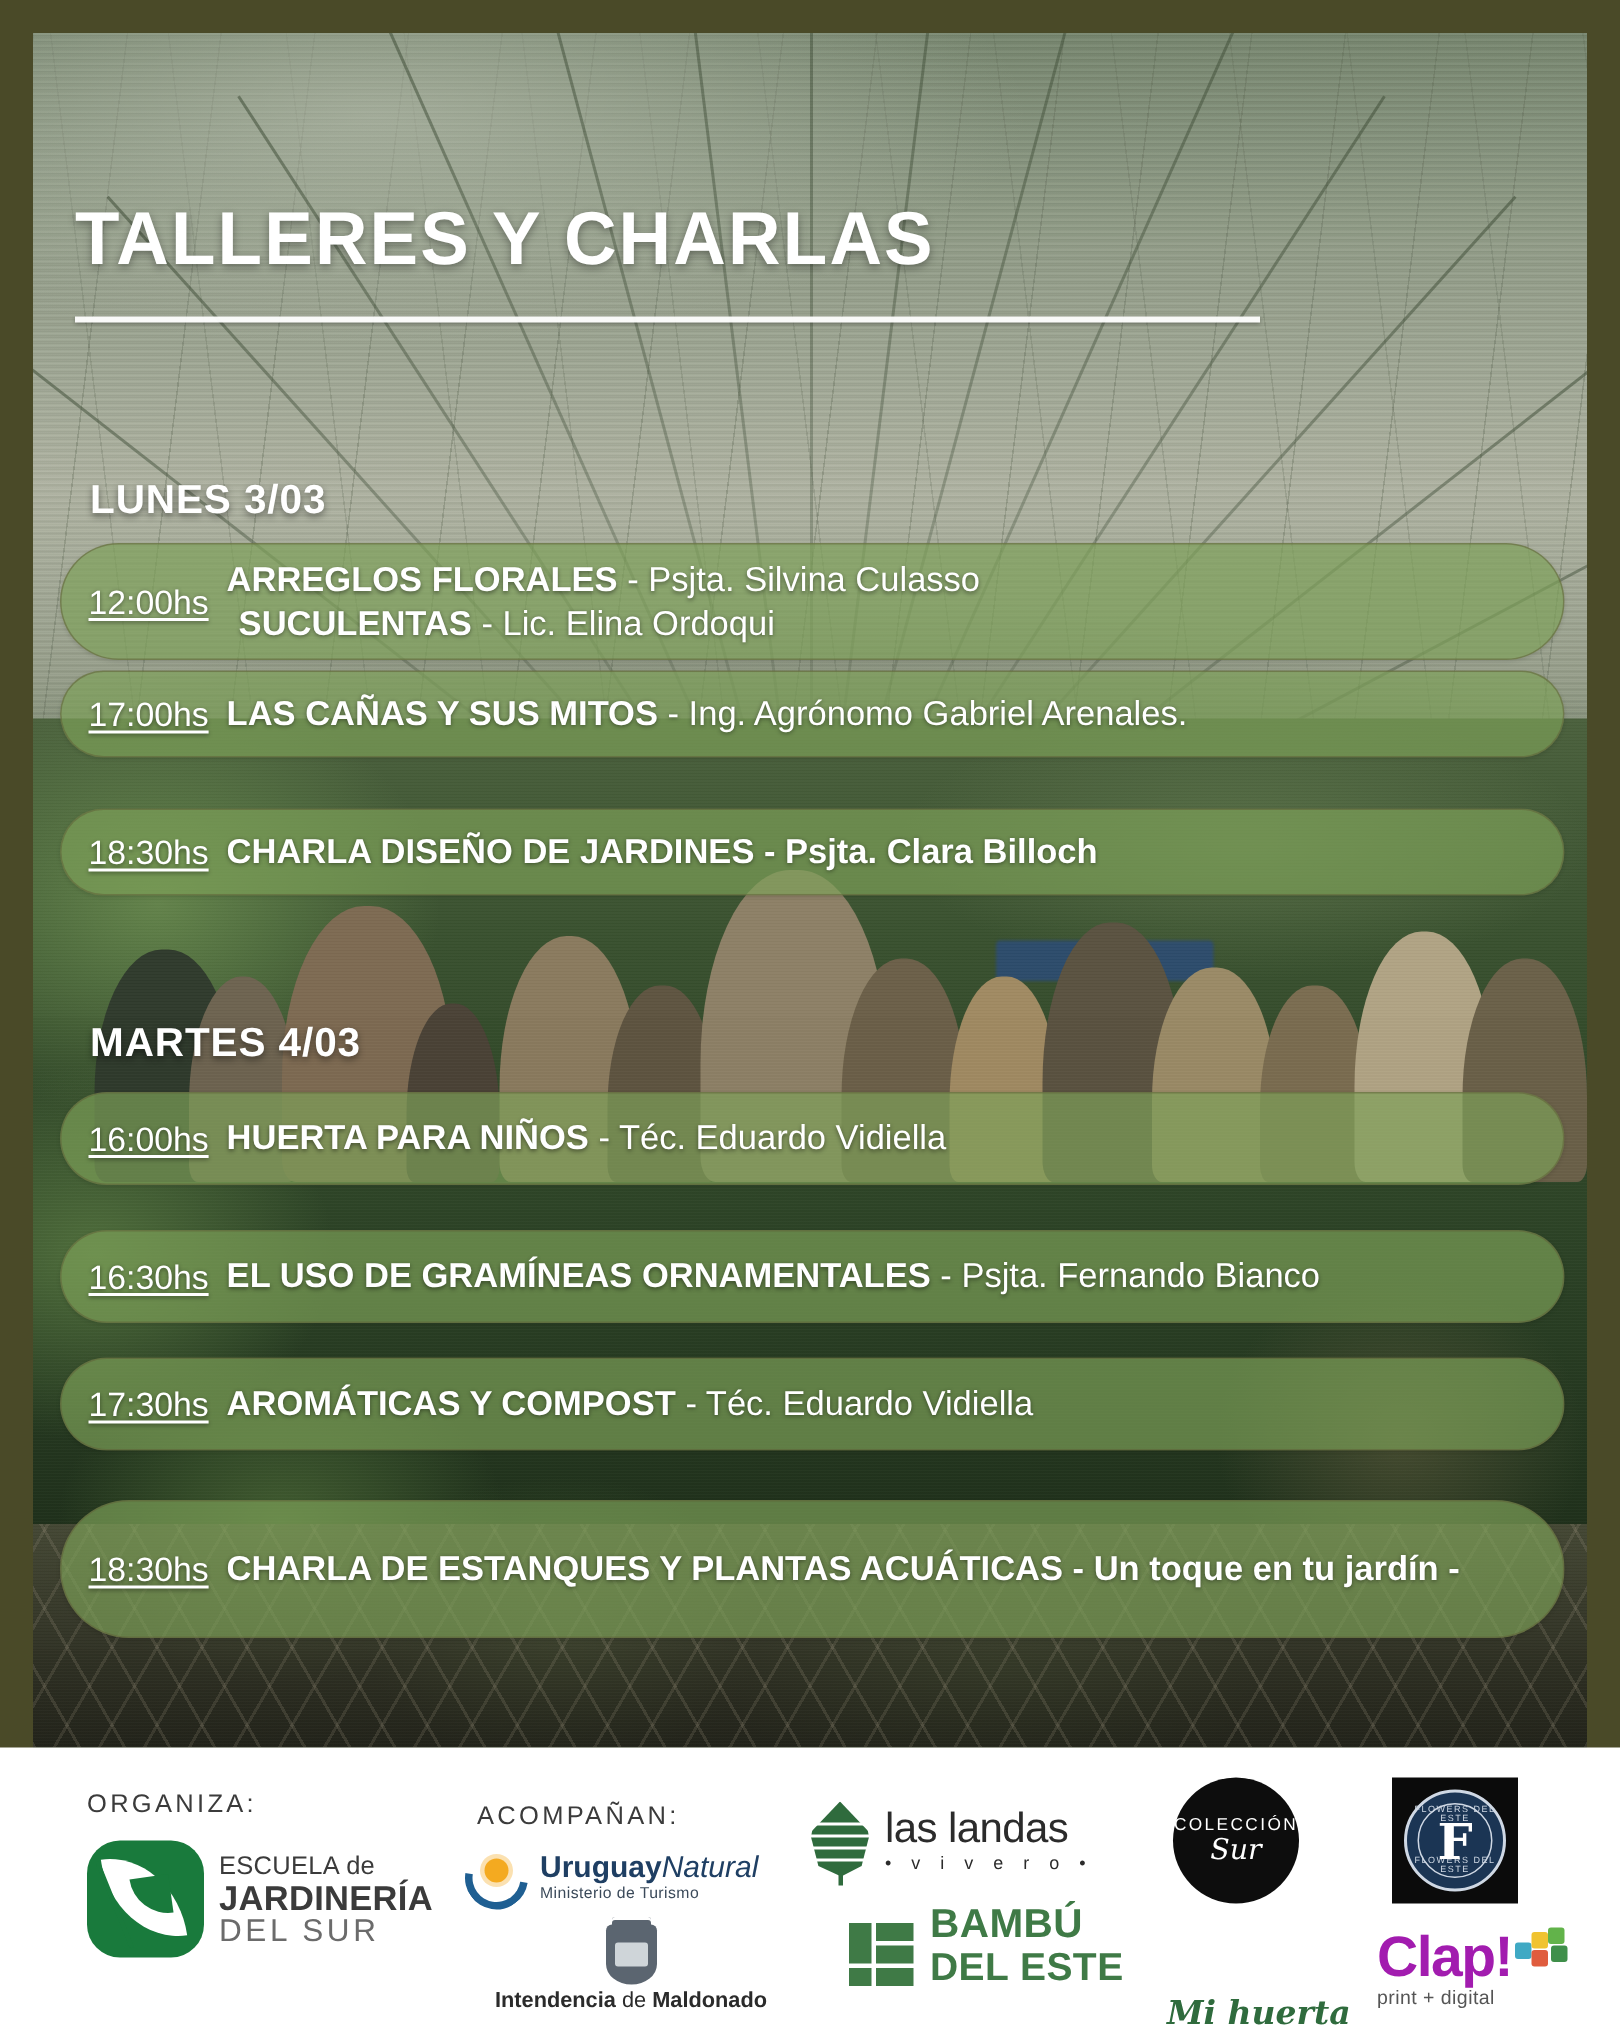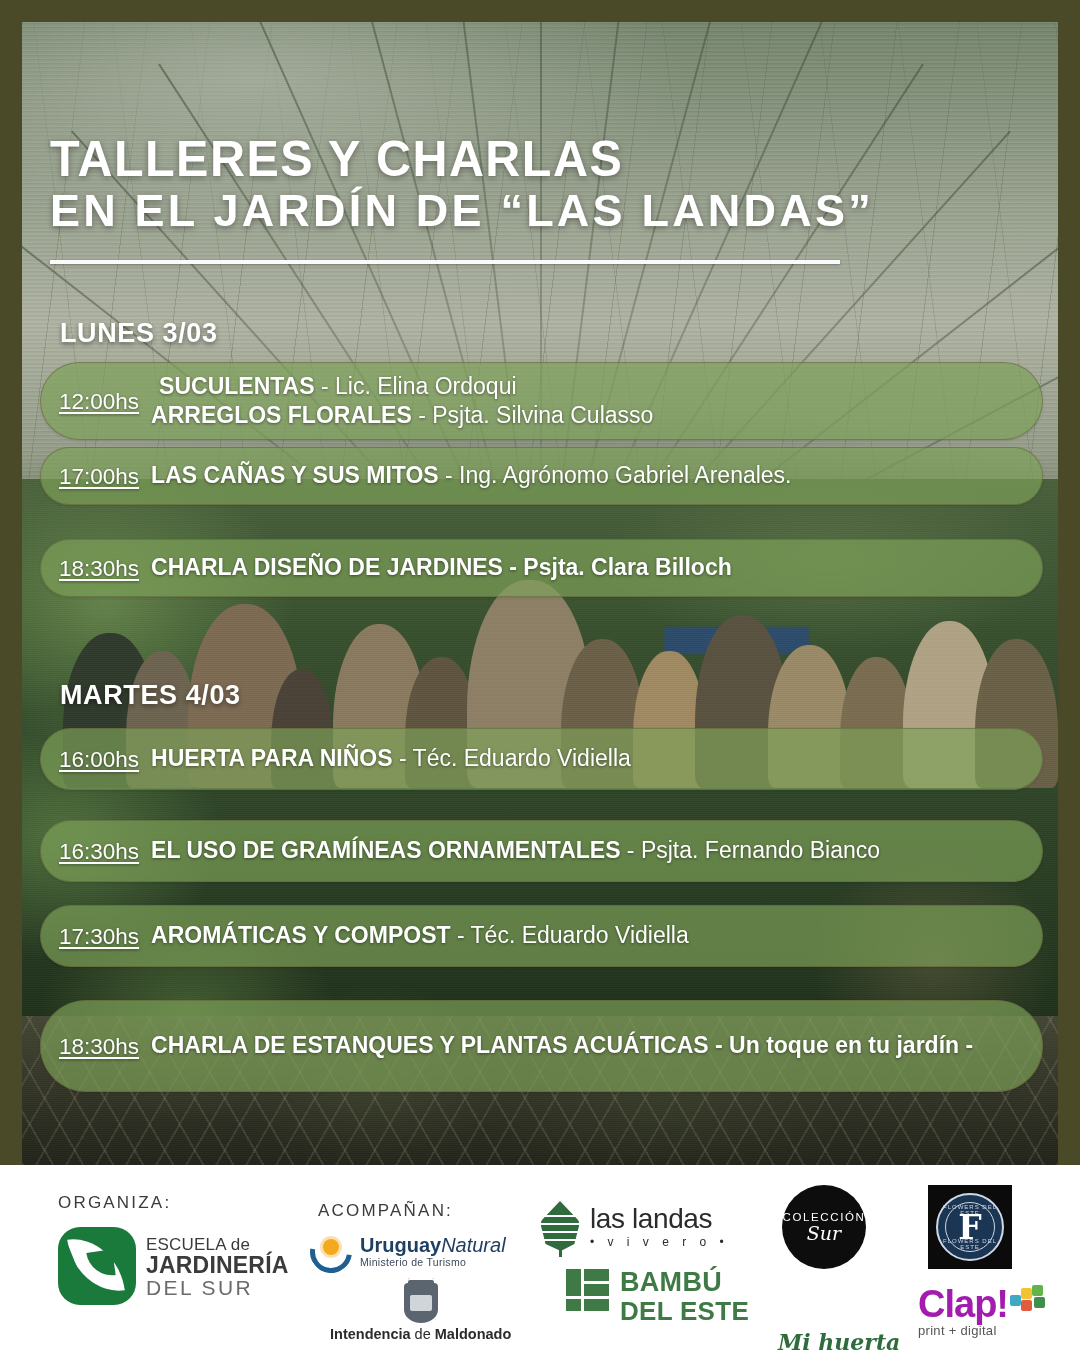--- a/index.html
+++ b/index.html
@@ -254,21 +254,21 @@
   }
   .ll-mark .stem {
     position: absolute; left: 19px; bottom: -6px; width: 2.5px; height: 12px;
     background: #2f6b3d;
   }
   .ll-txt { line-height: 1.0; }
   .ll-txt .a { font-size: 28px; color: #2b2b2b; font-weight: 400; letter-spacing: -.4px; }
   .ll-txt .b { font-size: 12px; color: #2b2b2b; letter-spacing: 5px; margin-top: 3px; text-align: right; }
 
   
-  .bb { display: flex; align-items: flex-start; gap: 10px; }
+  .bb { display: flex; align-items: flex-end; gap: 10px; }
   .bb-mark {
     width: 44px; height: 42px; flex: 0 0 auto;
     display: grid; grid-template-columns: 15px 25px; grid-template-rows: 12px 12px 12px;
     gap: 3px;
   }
   .bb-mark i { background: #3f7a46; display: block; }
   .bb-mark i.tall { grid-row: span 2; }
   .bb-txt { line-height: 1.0; color: #3f7a46; font-weight: 700; }
   .bb-txt .a { font-size: 27px; letter-spacing: .3px; }
   .bb-txt .b { font-size: 26px; letter-spacing: .3px; margin-top: 2px; }
@@ -367,32 +367,31 @@
         <b style="left: 79%; width: 7%; height: 44%; background: rgb(122, 108, 80);"></b>
         <b style="left: 85%; width: 9%; height: 56%; background: rgb(176, 163, 132);"></b>
         <b style="left: 92%; width: 8%; height: 50%; background: rgb(106, 96, 72);"></b>
       </div>
     <div class="pavers"></div>
     <div class="photo-grain"></div>
   </div>
 
   <div class="heading">
     <div class="t1">TALLERES Y CHARLAS</div>
-    <div class="t2">EN EL JARDÍN DE “LAS LANDAS”</div>
     <div class="rule"></div>
   </div>
 
   <div class="schedule" id="schedule">
       <div class="dayhead" style="top: 318px;">LUNES 3/03</div>
       <div class="pill" style="top: 362px; height: 78px;">
         <div class="inner">
           <span class="hour">12:00hs</span>
           <div class="body">
+            <div class="line"><span class="ttl">ARREGLOS FLORALES</span><span class="spk"> - Psjta. Silvina Culasso</span></div>
             <div class="line indent"><span class="ttl">SUCULENTAS</span><span class="spk"> - Lic. Elina Ordoqui</span></div>
-            <div class="line"><span class="ttl">ARREGLOS FLORALES</span><span class="spk"> - Psjta. Silvina Culasso</span></div>
           </div>
         </div>
       </div>
       <div class="pill" style="top: 447px; height: 58px;">
         <div class="inner">
           <span class="hour">17:00hs</span>
           <div class="body">
             <div class="line"><span class="ttl">LAS CAÑAS Y SUS MITOS</span><span class="spk"> - Ing. Agrónomo Gabriel Arenales.</span></div>
           </div>
         </div>

